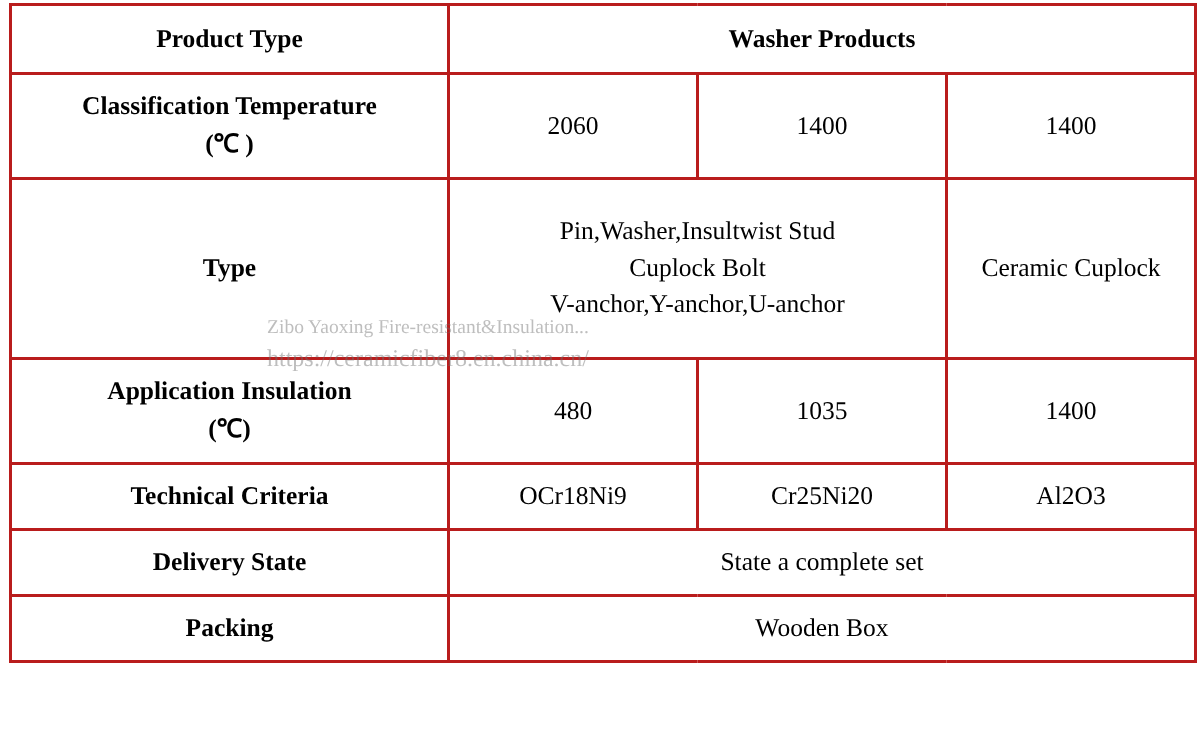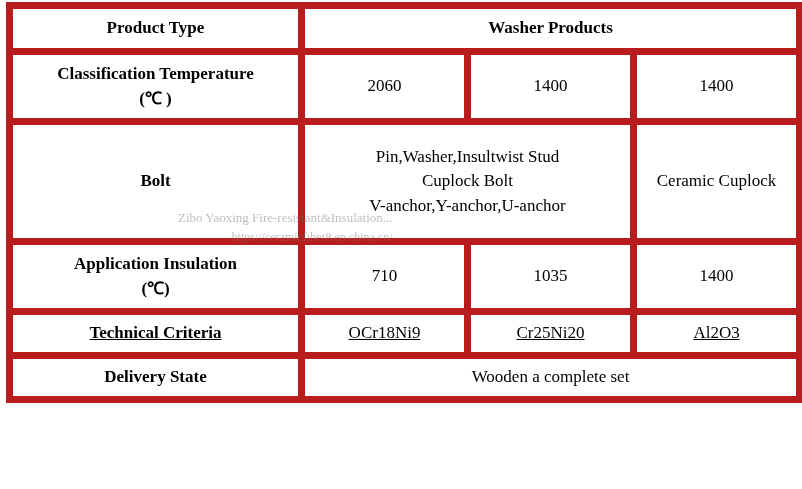--- a/index.html
+++ b/index.html
@@ -21,21 +21,21 @@
     background: #ffffff;
   }
   table.spec {
     border-collapse: collapse;
     width: 790px;
     margin-left: 6px;
     margin-top: 2px;
     table-layout: fixed;
   }
   table.spec td {
-    border: 7px solid #b91c1c;
+    border: 2px solid #b91c1c;
     text-align: center;
     vertical-align: middle;
     font-size: 17px;
     padding: 6px 4px;
     line-height: 1.45;
   }
   td.label {
     font-weight: bold;
     font-size: 17px;
   }
@@ -45,39 +45,39 @@
   }
   .col-label { width: 292px; }
   .col-a { width: 166px; }
   .col-b { width: 166px; }
   .col-c { width: 166px; }
   .r-head { height: 46px; }
   .r-class { height: 70px; margin-top: 32px; }
   .r-name { height: 120px; }
   .r-material { height: 44px; }
   .r-apptemp { height: 70px; }
-  .r-tech { height: 44px; text-decoration: underline; }
+  .r-tech { height: 44px; }
   .r-delivery { height: 44px; }
   .r-packing { height: 44px; }
   .name-lines div {
     white-space: nowrap;
   }
   .watermark {
     position: absolute;
     left: 178px;
     top: 206px;
     font-family: "Liberation Serif", serif;
     font-size: 13px;
     color: rgba(110,110,110,0.45);
     line-height: 1.5;
     pointer-events: none;
     text-align: right;
     white-space: nowrap;
   }
-  .watermark .wm2 { font-size: 12px; }
+  .watermark .wm2 { font-size: 16px; }
 </style>
 </head>
 <body>
 
 <div class="sheet">
 
   <table class="spec">
     <colgroup>
       <col class="col-label">
       <col class="col-a">
@@ -94,52 +94,56 @@
         <td class="label">
           <div>Classification Temperature</div>
           <div>(℃ )</div>
         </td>
         <td>2060</td>
         <td>1400</td>
         <td>1400</td>
       </tr>
 
       <tr class="r-name">
-        <td class="label">Bolt</td>
+        <td class="label">Type</td>
         <td class="name-lines" colspan="2">
           <div>Pin,Washer,Insultwist Stud</div>
           <div>Cuplock Bolt</div>
           <div>V-anchor,Y-anchor,U-anchor</div>
         </td>
         <td>Ceramic Cuplock</td>
       </tr>
 
 
       <tr class="r-apptemp">
         <td class="label">
           <div>Application Insulation</div>
           <div>(℃)</div>
         </td>
-        <td>710</td>
+        <td>480</td>
         <td>1035</td>
         <td>1400</td>
       </tr>
 
       <tr class="r-tech">
         <td class="label">Technical Criteria</td>
         <td>OCr18Ni9</td>
         <td>Cr25Ni20</td>
         <td>Al2O3</td>
       </tr>
 
       <tr class="r-delivery">
         <td class="label">Delivery State</td>
-        <td colspan="3">Wooden a complete set</td>
+        <td colspan="3">State a complete set</td>
       </tr>
 
+      <tr class="r-packing">
+        <td class="label">Packing</td>
+        <td colspan="3">Wooden Box</td>
+      </tr>
     </tbody>
   </table>
 
   <div class="watermark">
     <div class="wm1">Zibo Yaoxing Fire-resistant&amp;Insulation...</div>
     <div class="wm2">https://ceramicfiber8.en.china.cn/</div>
   </div>
 
 </div>
 

